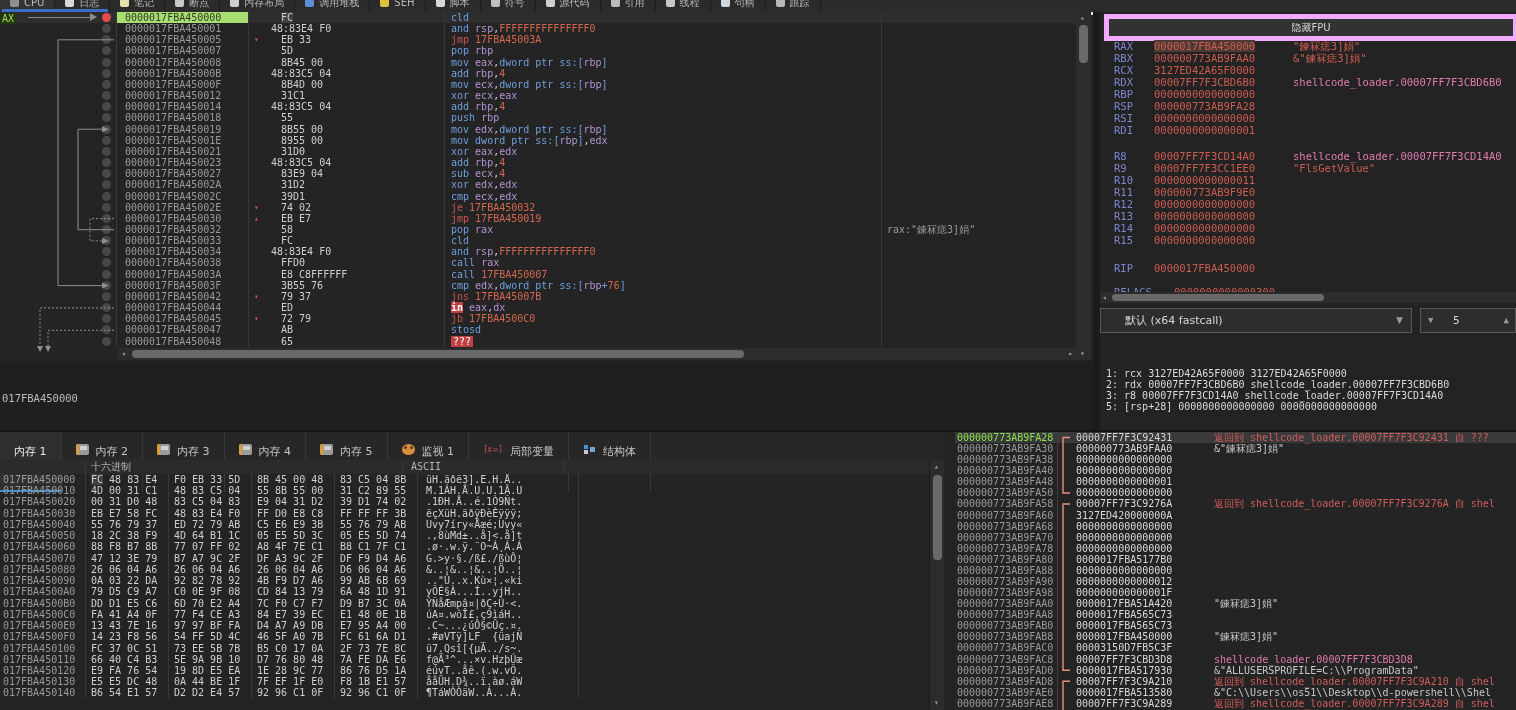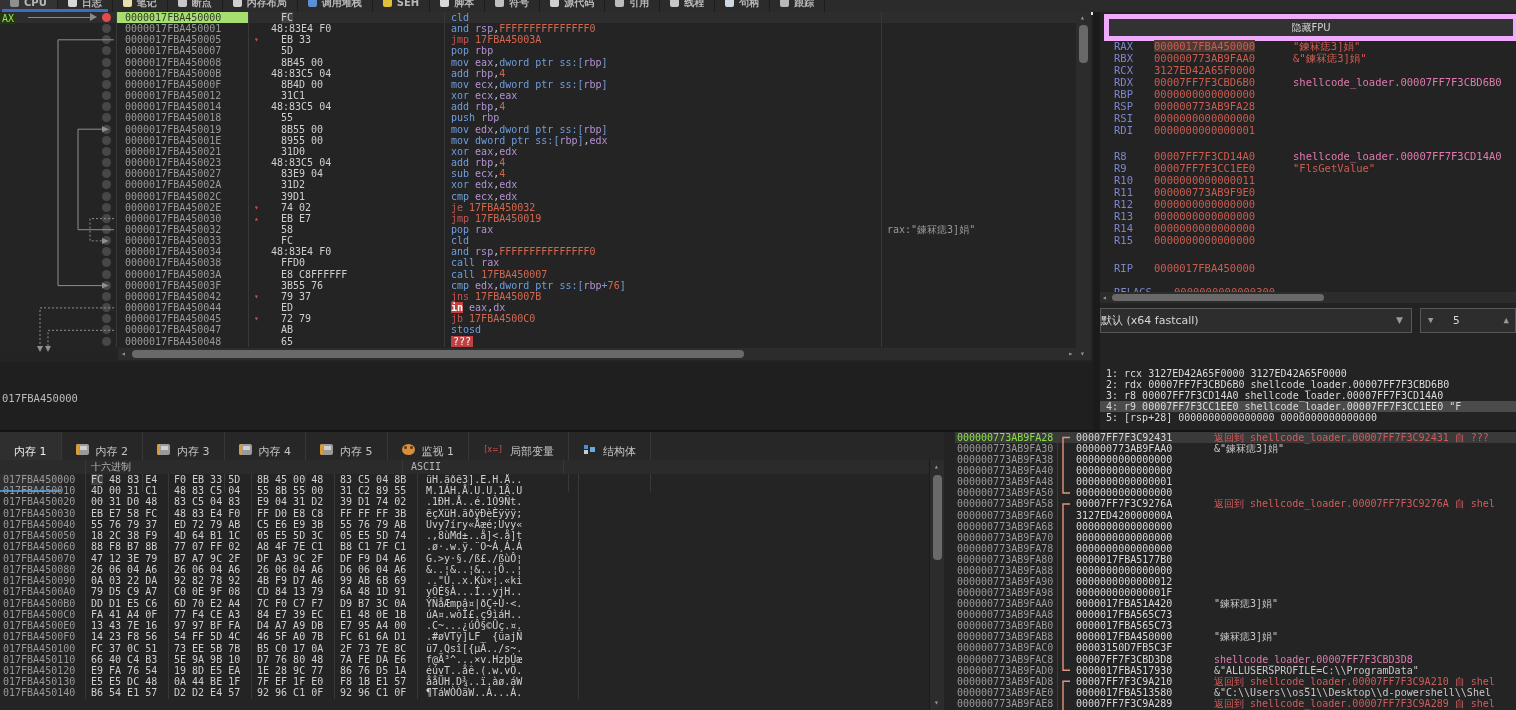--- a/index.html
+++ b/index.html
@@ -2,21 +2,21 @@
 <html><head>
 <meta charset="utf-8">
 <style>
   html,body{margin:0;padding:0;background:#1a1a1a;}
   #app{position:relative;width:1516px;height:710px;background:#232323;overflow:hidden;
        font-family:"DejaVu Sans Mono","Liberation Mono",monospace;font-size:10px;color:#cfcfcf;}
   .sans{font-family:"DejaVu Sans","Liberation Sans",sans-serif;}
 
   
   #top-tabbar{position:absolute;left:0;top:0;width:1516px;height:12px;background:#2b2b2b;
-              display:flex;overflow:hidden;border-bottom:3px solid #e5e5e5;font-weight:bold;}
+              display:flex;overflow:hidden;border-bottom:3px solid #e5e5e5;}
   .ttab{height:12px;overflow:hidden;border-right:1px solid #1d1d1d;position:relative;flex:none;}
   .ttab-inner{margin-top:-7px;display:flex;align-items:center;gap:5px;padding:0 10px;height:19px;
               font-size:10px;color:#b8b8b8;}
   .ttab.sel{background:#333;}
   .ttab .mini-ico{width:9px;height:9px;border-radius:2px;flex:none;}
   #cpu-underline{position:absolute;left:2px;top:9px;width:106px;height:3px;background:#3b6cc7;}
 
   
   #disasm{position:absolute;left:0;top:12px;width:1076px;height:340px;overflow:hidden;background:#242424;}
   .dis-row{display:flex;height:11.17px;line-height:11.17px;white-space:pre;}
@@ -58,21 +58,21 @@
            color:#d4d4d4;text-align:center;line-height:17px;font-size:10px;}
   .reg-row{position:absolute;height:12px;line-height:12px;white-space:pre;font-size:10.5px;}
   .reg-name{position:absolute;left:14px;color:#7d87cf;}
   .reg-val{position:absolute;left:54px;color:#cd5c50;}
   .reg-val.chg{background:#4f3a33;}
   .reg-annot{position:absolute;left:193px;}
   .an-str{color:#cd5c50;} .an-mod{color:#e07ab0;}
   #regs-hscroll{left:0;top:280px;width:416px;height:11px;}
   #cc-combo{position:absolute;left:0;top:296px;width:312px;height:25px;background:#2d2d2d;border:1px solid #585858;
             box-sizing:border-box;color:#d8d8d8;font-size:11px;line-height:23px;}
-  #cc-combo .lbl{}
+  #cc-combo .lbl{padding-left:8px;margin-left:16px;}
   #cc-combo .caret{position:absolute;right:8px;top:0;color:#9a9a9a;font-size:9px;}
   #cc-spin{position:absolute;left:320px;top:296px;width:96px;height:25px;background:#2d2d2d;border:1px solid #585858;
            box-sizing:border-box;color:#d8d8d8;font-size:11px;line-height:23px;}
   #cc-spin .dec{position:absolute;left:7px;color:#9a9a9a;font-size:9px;}
   #cc-spin .val{position:absolute;left:32px;}
   #cc-spin .inc{position:absolute;right:6px;color:#9a9a9a;font-size:9px;}
   #args{position:absolute;left:0;top:328px;width:416px;height:58px;margin-top:28px;}
   .arg-row{height:11px;line-height:11px;white-space:pre;color:#dadada;padding-left:6px;}
   .arg-row.sel{background:#4b4b4b;}
 
@@ -298,21 +298,20 @@
     </div>
     <div id="cc-spin">
       <span class="dec">▼</span>
       <span class="val">5</span>
       <span class="inc">▲</span>
     </div>
     <div id="args">
         <div class="arg-row">1: rcx 3127ED42A65F0000 3127ED42A65F0000</div>
         <div class="arg-row">2: rdx 00007FF7F3CBD6B0 shellcode_loader.00007FF7F3CBD6B0</div>
         <div class="arg-row">3: r8 00007FF7F3CD14A0 shellcode_loader.00007FF7F3CD14A0</div>
-        <div class="arg-row sel" style="background: rgb(75, 75, 75);">4: r9 00007FF7F3CC1EE0 shellcode_loader.00007FF7F3CC1EE0 "F</div>
         <div class="arg-row">5: [rsp+28] 0000000000000000 0000000000000000</div>
       </div>
   </div>
 
   <div id="bottom-split"></div>
 
   <div id="dump">
     <div id="dump-tabbar">
         <div class="dtab sans sel">
           <span>内存 1</span>

